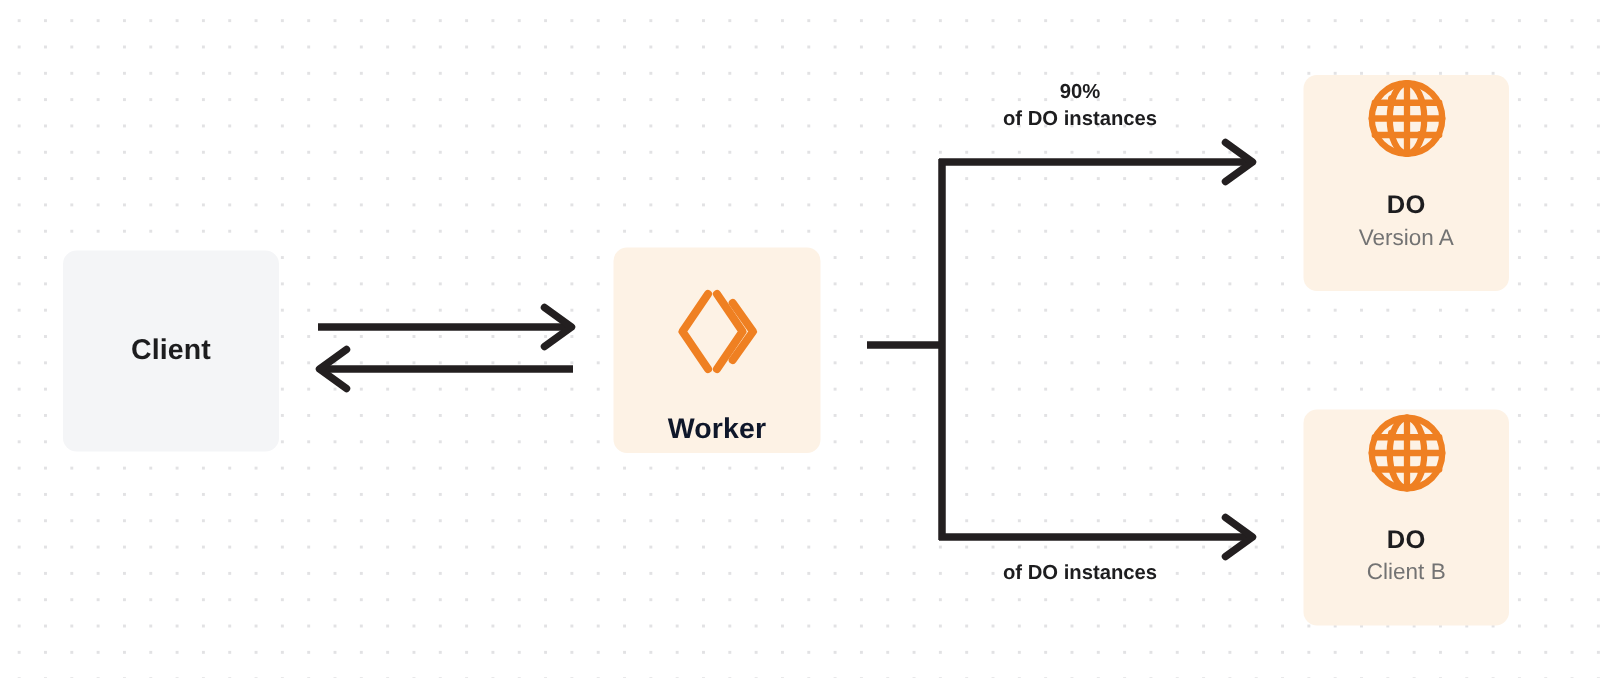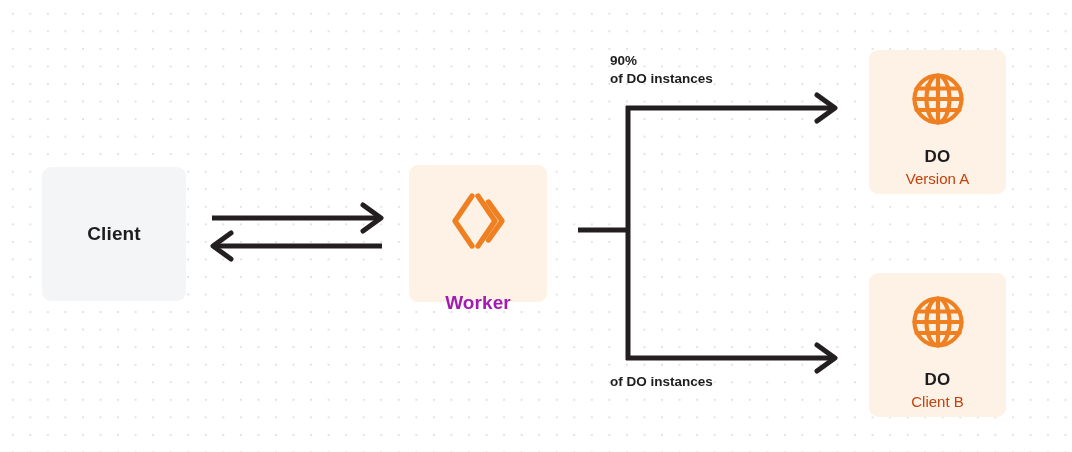--- a/index.html
+++ b/index.html
@@ -52,62 +52,62 @@
     width: 138px;
     height: 137px;
     background: #fdf2e5;
     justify-content: flex-start;
     padding-top: 25px;
   }
   #worker-node .worker-icon { width: 62px; height: 62px; display: block; }
   #worker-node .node-title {
     font-size: 19px;
     font-weight: bold;
-    color: #a21caf;
-    margin-top: 40px;
+    color: #0f172a;
+    margin-top: 24px;
     letter-spacing: .1px;
   }
 
   
   .do-node {
     left: 869px;
     width: 137px;
     height: 144px;
     background: #fdf2e5;
     justify-content: flex-start;
-    padding-top: 20px;
   }
   #do-a-node { top: 50px; }
   #do-b-node { top: 273px; }
   .do-node .globe-icon { width: 58px; height: 58px; display: block; }
   .do-node .do-title {
     font-size: 17px;
     font-weight: bold;
     color: #1d1d1f;
     margin-top: 19px;
     letter-spacing: .2px;
   }
   .do-node .do-subtitle {
     font-size: 15px;
     font-weight: normal;
-    color: #c2410c;
+    color: #737373;
     margin-top: 3px;
   }
 
   
   #edges {
     position: absolute;
     left: 0; top: 0;
     width: 1072px; height: 452px;
     pointer-events: none;
   }
 
   
   .edge-label {
     position: absolute;
+    text-align: center;
     font-size: 13.5px;
     font-weight: bold;
     color: #1d1d1f;
     line-height: 18px;
     white-space: nowrap;
   }
   #label-top   { left: 610px; top: 52px;  width: 220px; }
   #label-bottom{ left: 610px; top: 373px; width: 220px; }
   .edge-label .pct { display: block; }
   .edge-label .sub { display: block; }

